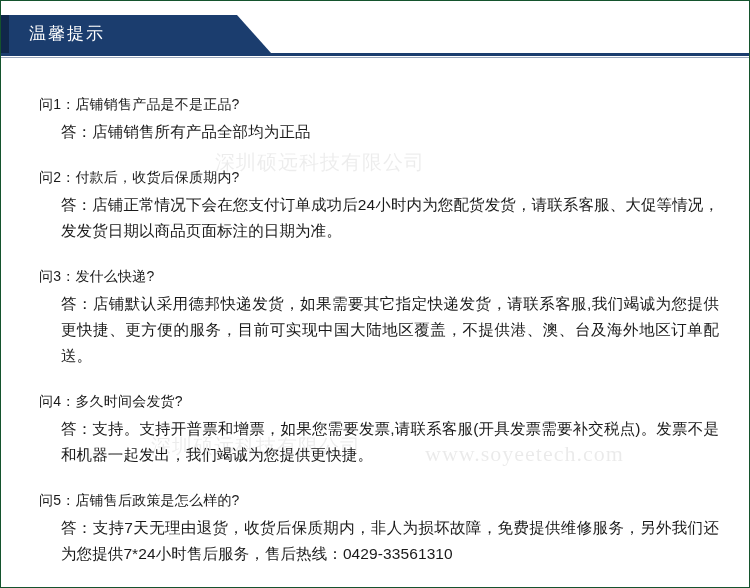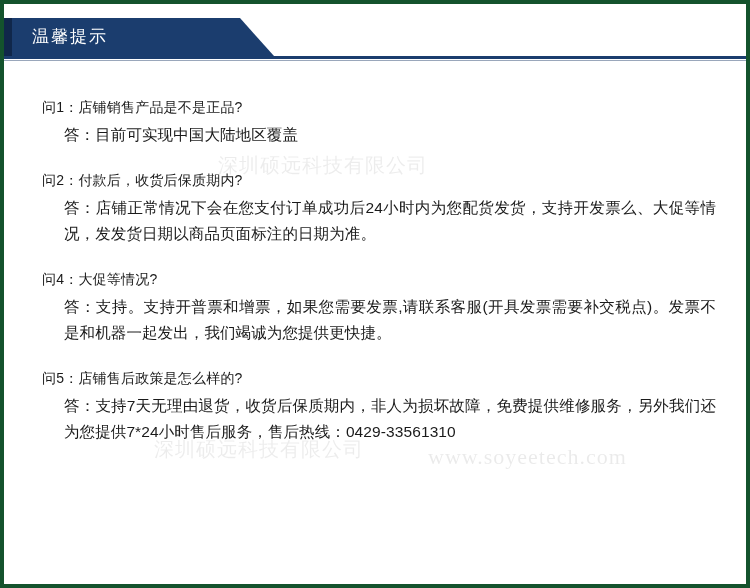--- a/index.html
+++ b/index.html
@@ -12,21 +12,21 @@
     background: #ffffff;
     font-family: "Liberation Sans", sans-serif;
     overflow: hidden;
     position: relative;
   }
   .page {
     width: 750px;
     height: 588px;
     position: relative;
     box-sizing: border-box;
-    border: 4px solid #14532d;
+    border: 1px solid #14532d;
     background: #ffffff;
   }
 
   
   .banner {
     position: relative;
     height: 62px;
     background: #ffffff;
     overflow: hidden;
   }
@@ -151,31 +151,35 @@
     <div class="banner-tail"></div>
     <div class="banner-title">温馨提示</div>
     <div class="banner-rule"></div>
     <div class="banner-rule-thin"></div>
   </div>
 
   <div class="content">
 
     <div class="qa">
       <p class="question">问1：店铺销售产品是不是正品?</p>
-      <p class="answer">答：目前可实现中国大陆地区覆盖</p>
+      <p class="answer">答：店铺销售所有产品全部均为正品</p>
     </div>
 
     <div class="qa">
       <p class="question">问2：付款后，收货后保质期内?</p>
-      <p class="answer">答：店铺正常情况下会在您支付订单成功后24小时内为您配货发货，支持开发票么、大促等情况，发发货日期以商品页面标注的日期为准。</p>
+      <p class="answer">答：店铺正常情况下会在您支付订单成功后24小时内为您配货发货，请联系客服、大促等情况，发发货日期以商品页面标注的日期为准。</p>
     </div>
 
+    <div class="qa">
+      <p class="question">问3：发什么快递?</p>
+      <p class="answer">答：店铺默认采用德邦快递发货，如果需要其它指定快递发货，请联系客服,我们竭诚为您提供更快捷、更方便的服务，目前可实现中国大陆地区覆盖，不提供港、澳、台及海外地区订单配送。</p>
+    </div>
 
     <div class="qa">
-      <p class="question">问4：大促等情况?</p>
+      <p class="question">问4：多久时间会发货?</p>
       <p class="answer">答：支持。支持开普票和增票，如果您需要发票,请联系客服(开具发票需要补交税点)。发票不是和机器一起发出，我们竭诚为您提供更快捷。</p>
     </div>
 
     <div class="qa">
       <p class="question">问5：店铺售后政策是怎么样的?</p>
       <p class="answer">答：支持7天无理由退货，收货后保质期内，非人为损坏故障，免费提供维修服务，另外我们还为您提供7*24小时售后服务，售后热线：0429-33561310</p>
     </div>
 
   </div>
 

